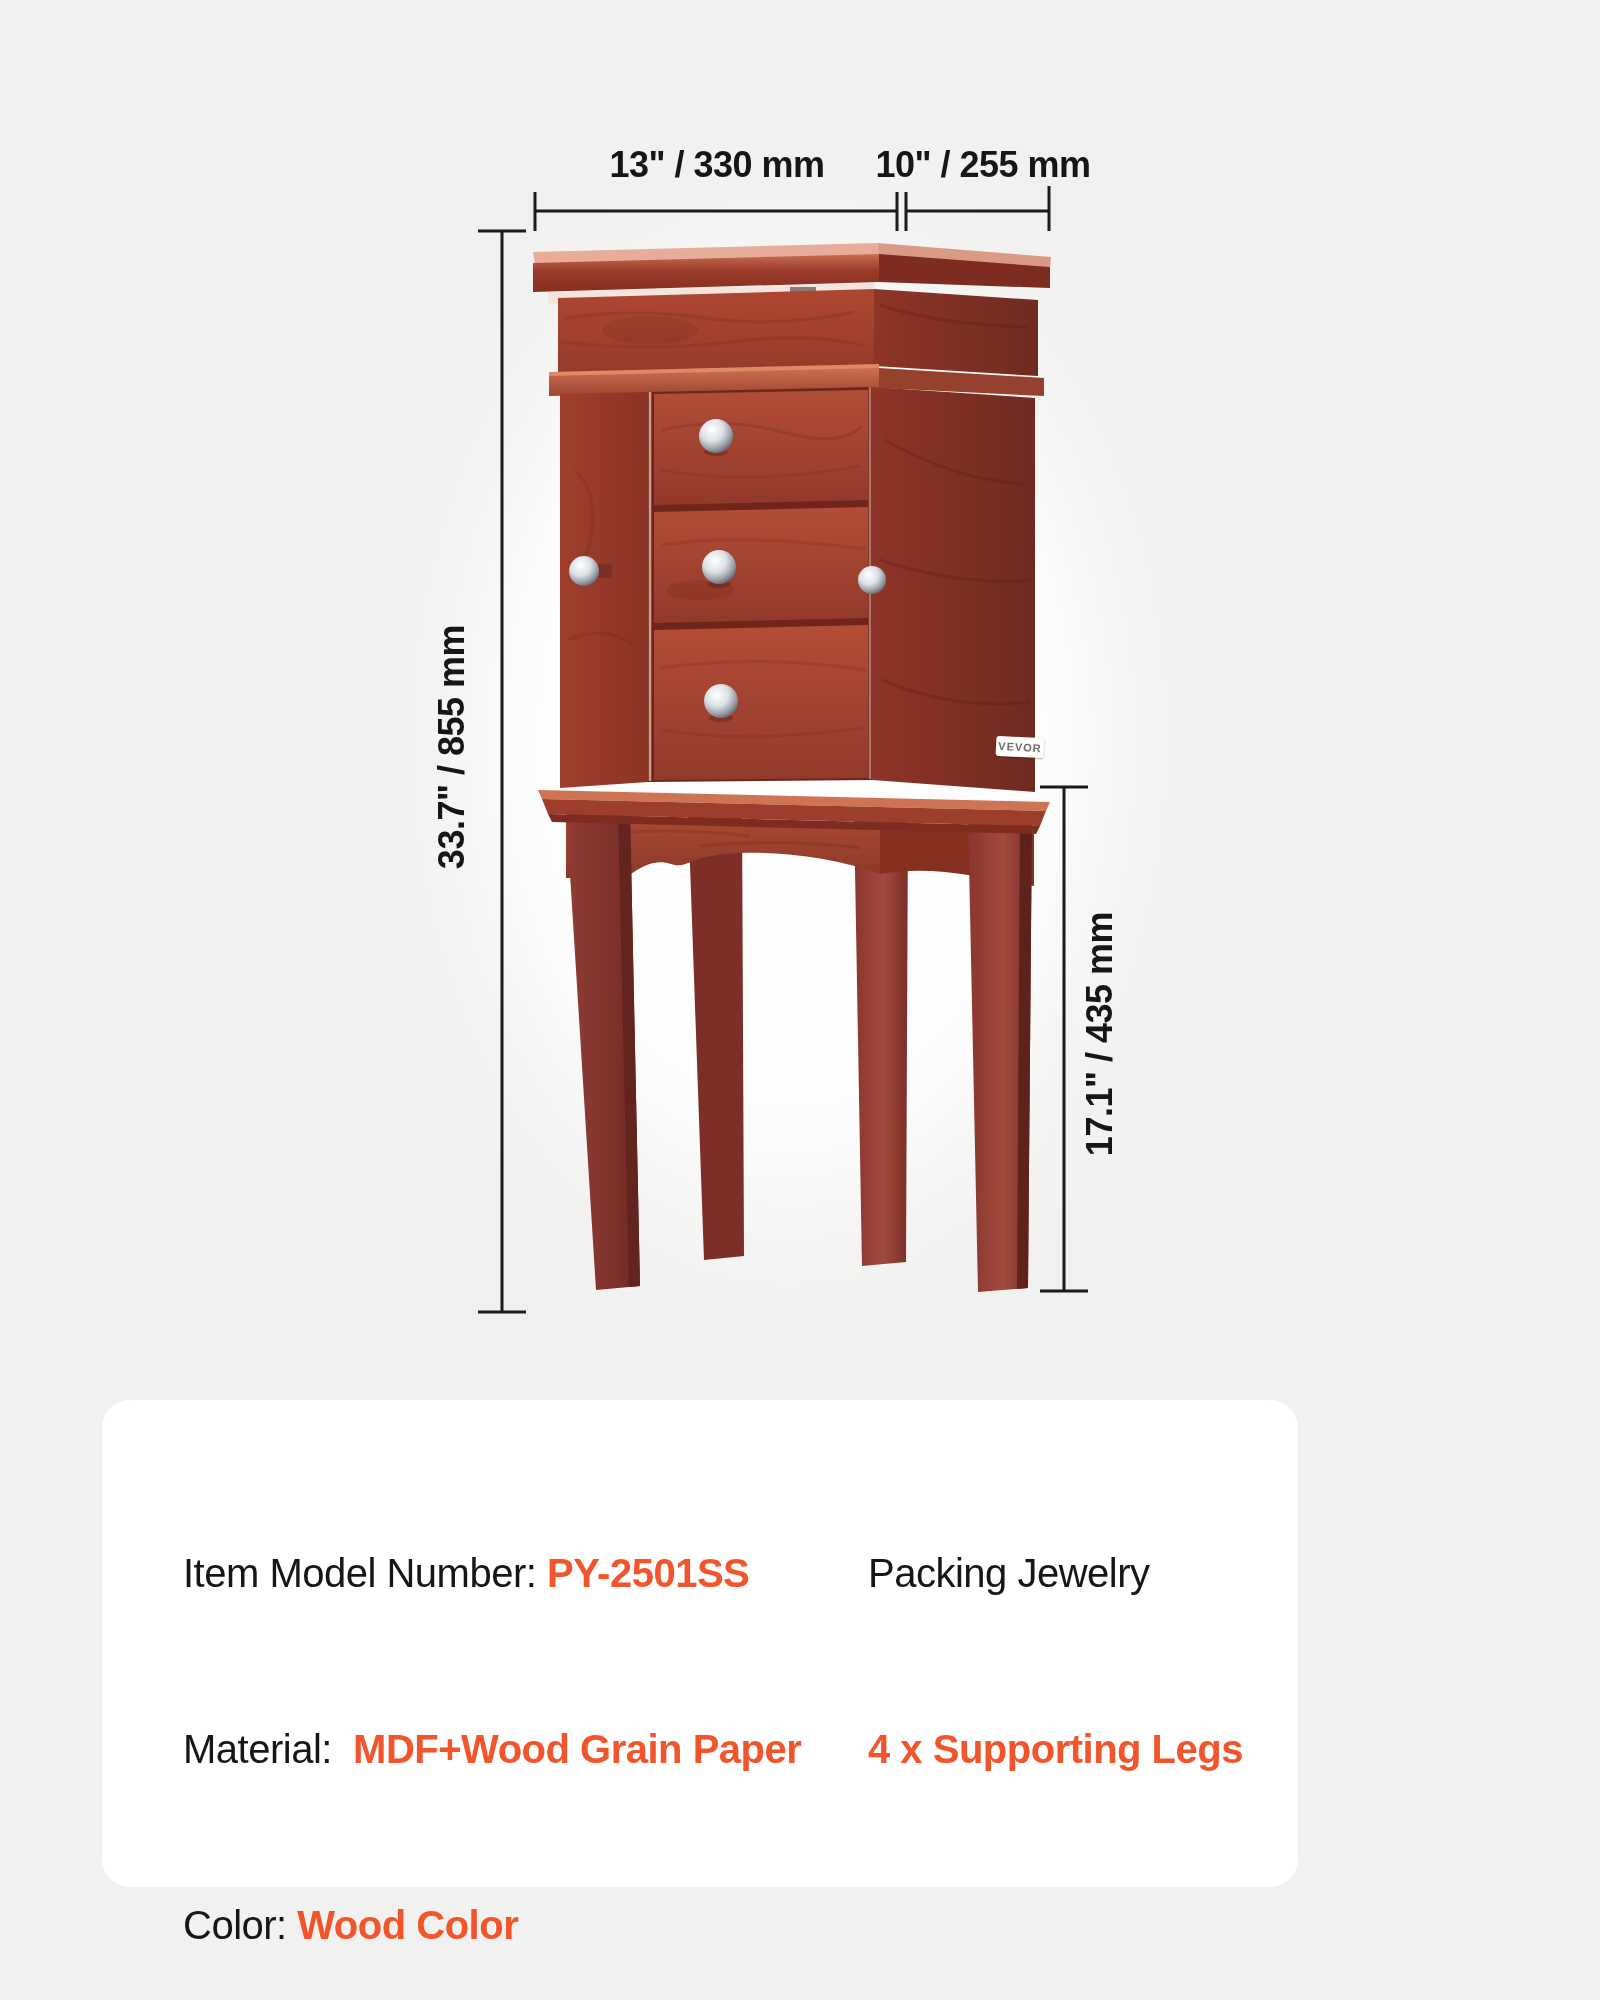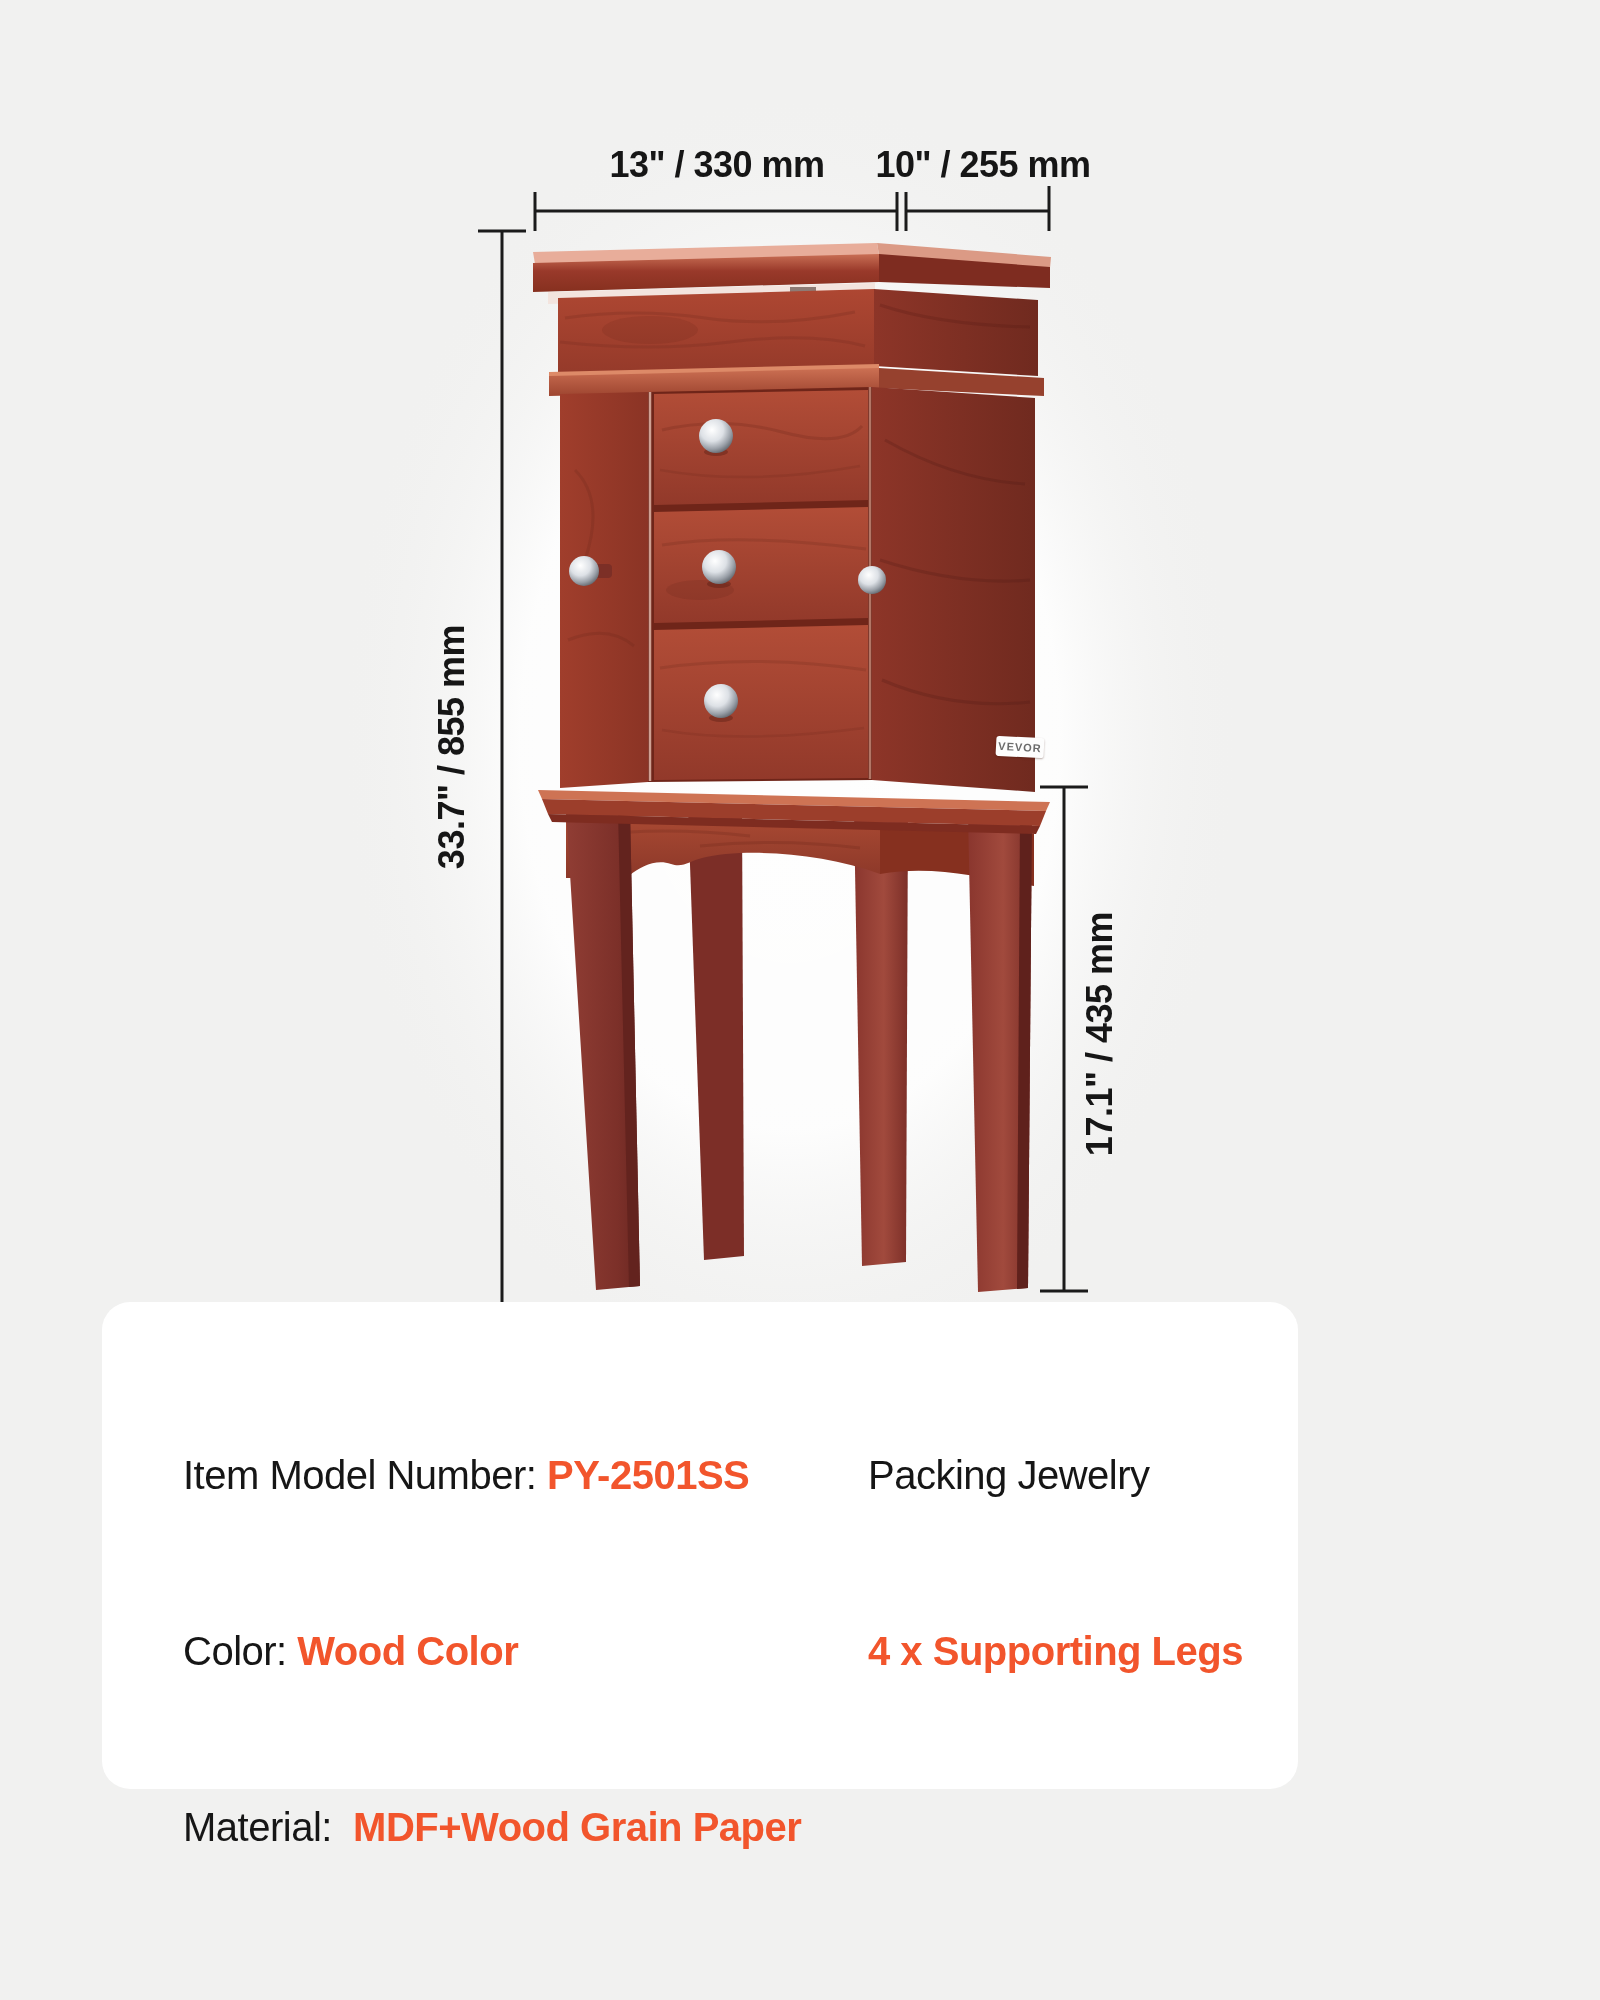--- a/index.html
+++ b/index.html
@@ -29,21 +29,21 @@
     width:48px;height:20px;
     background:#fdfdfd;
     border-radius:3px;
     box-shadow:0 1px 2px rgba(60,20,10,.35);
     transform:rotate(3deg);
     display:flex;align-items:center;justify-content:center;
     font-size:11px;font-weight:700;color:#6b6b6b;letter-spacing:1px;
   }
   .spec-card{
     position:absolute;
-    left:102px;top:1302px;
+    left:102px;top:1400px;
     width:1196px;height:487px;
     background:#ffffff;
     border-radius:28px;
   }
   .spec-col{
     position:absolute;
     top:27px;
     font-size:40px;
     line-height:58.6px;
     letter-spacing:-0.5px;
@@ -242,22 +242,22 @@
   <div class="dim-label vert" style="left:930px;top:1013px;width:340px">17.1" / 435 mm</div>
 
   <div class="vevor-chip">
     <span>VEVOR</span>
   </div>
 
   <div class="spec-card">
 
     <div class="spec-col left">
       <div class="spec-row"><span class="lbl">Item Model Number: </span><span class="val">PY-2501SS</span></div>
+      <div class="spec-row"><span class="lbl">Material:  </span><span class="val">MDF+Wood Grain Paper</span></div>
       <div class="spec-row"><span class="lbl">Color: </span><span class="val">Wood Color</span></div>
-      <div class="spec-row"><span class="lbl">Material:  </span><span class="val">MDF+Wood Grain Paper</span></div>
       
       
       
       
     </div>
 
     <div class="spec-col right">
       <div class="spec-row"><span class="lbl">Packing Jewelry</span><span class="val"></span></div>
       <div class="spec-row"><span class="lbl"></span><span class="val">4 x Supporting Legs</span></div>
       

